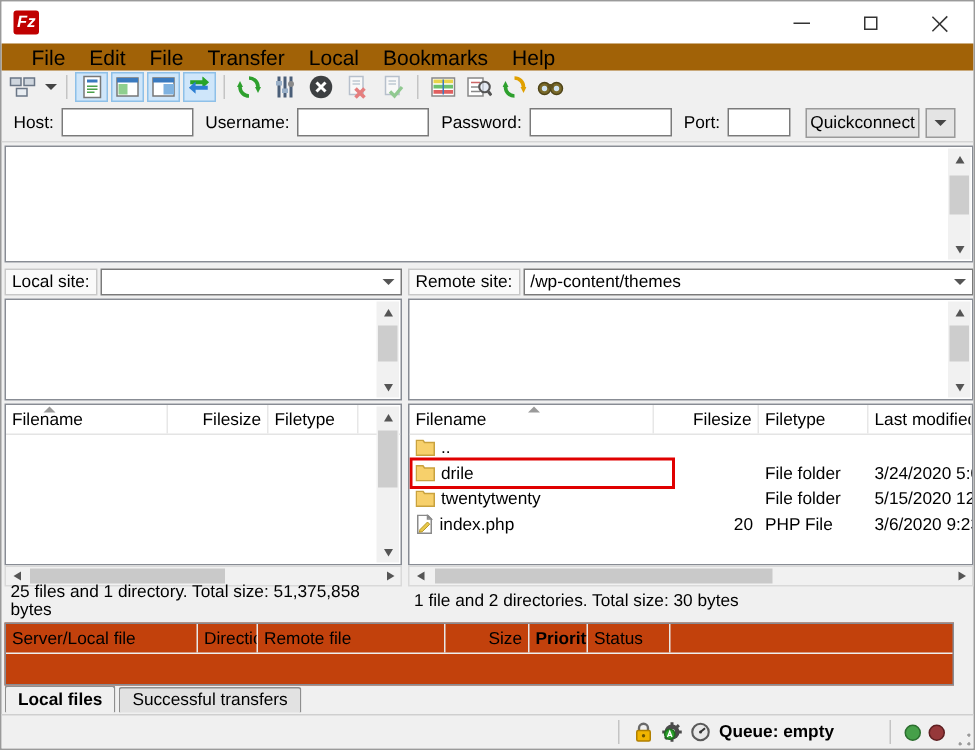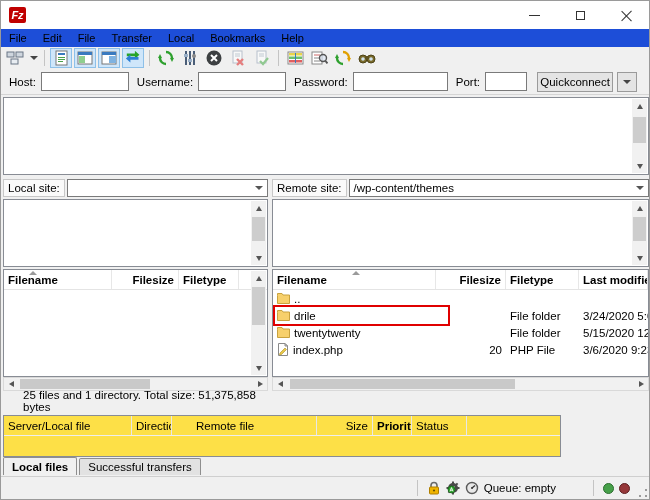--- a/index.html
+++ b/index.html
@@ -12,21 +12,21 @@
   .fzlogo { margin-left:8px; width:17px; height:16px; background:#c00000; color:#fff; font-weight:bold; font-style:italic; font-size:11px; display:flex; align-items:center; justify-content:center; border-radius:2px; }
   .wincontrols { margin-left:auto; display:flex; height:100%; }
   .winbtn { width:46px; height:100%; display:flex; align-items:center; justify-content:center; }
   .glyph-min { width:11px; height:1px; background:#333; }
   .glyph-max { width:9px; height:9px; border:1px solid #333; }
   .glyph-close { position:relative; width:11px; height:11px; }
   .glyph-close:before,.glyph-close:after { content:""; position:absolute; left:5px; top:-1px; width:1.4px; height:14px; background:#333; }
   .glyph-close:before { transform:rotate(45deg); } .glyph-close:after { transform:rotate(-45deg); }
 
   
-  .menubar { position:absolute; left:0; top:28px; width:100%; height:18px; background:#1d4ed8; display:flex; align-items:center; font-size:11px; }
+  .menubar { position:absolute; left:0; top:28px; width:100%; height:18px; background:#a16207; display:flex; align-items:center; font-size:14px;padding-left:12px; }
   .menuitem { padding:0 8px; height:100%; display:flex; align-items:center; }
 
   
   .toolbar { position:absolute; left:2px; top:46px; width:646px; height:22px; display:flex; align-items:center; }
   .tbtn { width:22px; height:20px; display:flex; align-items:center; justify-content:center; margin:0 1px; border:1px solid transparent; }
   .tbtn.toggled { background:#cfe6fa; border-color:#8ec0e8; }
   .tsep { width:1px; height:16px; background:#c4c4c4; margin:0 4px; }
   .tdrop { width:13px; height:20px; display:flex; align-items:center; justify-content:center; }
   .tri-down { width:0; height:0; border-left:4px solid transparent; border-right:4px solid transparent; border-top:4px solid #444; }
   .dim { opacity:.55; }
@@ -48,21 +48,21 @@
   .sitelabel { height:18px; background:#fafafa; border:1px solid #c8c8c8; display:flex; align-items:center; padding:0 4px; font-size:11.5px; white-space:nowrap; }
   .sitecombo { flex:1; height:18px; background:#fff; border:1px solid #7a7a7a; margin-left:2px; display:flex; align-items:center; padding-left:4px; font-size:11.5px; overflow:hidden; white-space:nowrap; position:relative; }
   .combo-chev { position:absolute; right:4px; top:6px; width:0; height:0; border-left:4px solid transparent; border-right:4px solid transparent; border-top:4px solid #555; }
 
   .tree-l { left:2px; top:198px; width:265px; height:68px; }
   .tree-r { left:271px; top:198px; width:377px; height:68px; }
 
   .list-l { left:2px; top:268px; width:265px; height:108px; overflow:hidden; }
   .list-r { left:271px; top:268px; width:377px; height:108px; overflow:hidden; }
 
-  .lheader { display:flex; height:20px; border-bottom:1px solid #e4e4e4; align-items:flex-end; font-size:11.5px; position:relative;font-weight:bold; }
+  .lheader { display:flex; height:20px; border-bottom:1px solid #e4e4e4; align-items:flex-end; font-size:11.5px; position:relative; }
   .hcell { height:100%; display:flex; align-items:center; padding:0 4px; border-right:1px solid #e7e7e7; overflow:hidden; white-space:nowrap; }
   .hcell.right { justify-content:flex-end; }
   .sortcaret { position:absolute; top:1px; width:0; height:0; border-left:4px solid transparent; border-right:4px solid transparent; border-bottom:4px solid #9a9a9a; }
 
   .lrow { display:flex; height:17px; align-items:center; font-size:11.5px; }
   .cell { height:100%; display:flex; align-items:center; padding:0 4px; overflow:hidden; white-space:nowrap; }
   .cell.right { justify-content:flex-end; }
   .fname { gap:4px; }
 
   
@@ -81,35 +81,35 @@
   .tri-l-s { width:0;height:0;border-top:3.5px solid transparent;border-bottom:3.5px solid transparent;border-right:5px solid #555; }
   .tri-r-s { width:0;height:0;border-top:3.5px solid transparent;border-bottom:3.5px solid transparent;border-left:5px solid #555; }
   .vthumb { position:absolute; left:1px; width:13px; background:#cdcdcd; }
 
   .hscroll { position:absolute; top:376px; height:14px; background:#f1f1f1; border:1px solid #d9d9d9; }
   .hs-l { left:2px; width:265px; } .hs-r { left:271px; width:377px; }
   .hscroll .arr { position:absolute; top:0; width:14px; height:12px; display:flex; align-items:center; justify-content:center; }
   .hscroll .left { left:0; } .hscroll .right { right:0; }
   .hthumb { position:absolute; top:1px; height:10px; background:#c9c9c9; }
 
-  .liststatus { position:absolute; top:390px; height:19px; display:flex; align-items:center; font-size:11.5px; padding-left:4px;margin-left:16px; }
+  .liststatus { position:absolute; top:390px; height:19px; display:flex; align-items:center; font-size:11.5px; padding-left:4px; }
   .ls-l { left:2px; width:265px; } .ls-r { left:271px; width:377px; }
 
   
-  .queue { position:absolute; left:2px; top:414px; width:558px; height:42px; background:#fde047; border:1px solid #888c94; }
+  .queue { position:absolute; left:2px; top:414px; width:633px; height:42px; background:#c2410c; border:1px solid #888c94; }
   .qheader { display:flex; height:20px; align-items:center; font-size:11.5px; border-bottom:1px solid #eee; }
-  .qc1{width:128px;} .qc2{width:40px;} .qc3{width:125px;margin-left:20px;} .qc4{width:56px;} .qc5{width:39px;font-weight:bold;} .qc6{width:55px;} .qc7{flex:1; border-right:none;}
+  .qc1{width:128px;} .qc2{width:40px;} .qc3{width:125px;} .qc4{width:56px;} .qc5{width:39px;font-weight:bold;} .qc6{width:55px;} .qc7{flex:1; border-right:none;}
 
   .tabs { position:absolute; left:2px; top:456px; height:18px; display:flex; align-items:flex-end; }
   .tab { height:17px; display:flex; align-items:center; padding:0 8px; border:1px solid #8e8e8e; border-bottom:none; background:#e2e2e2; margin-right:2px; font-size:11.5px; border-radius:2px 2px 0 0; }
   .tab.active { background:#f0f0f0; font-weight:bold; height:18px; }
 
   
   .statusbar { position:absolute; left:0; bottom:0; width:100%; height:23px; background:#f0f0f0; border-top:1px solid #cfcfcf; display:flex; align-items:center; }
-  .sb-right { margin-left:auto; display:flex; align-items:center; gap:5px; padding-right:4px; }
+  .sb-right { margin-left:auto; display:flex; align-items:center; gap:5px; padding-right:4px;font-weight:bold; }
   .sb-sep { width:1px; height:16px; background:#c4c4c4; margin:0 4px; }
   .sb-text { font-size:11.5px; margin-right:28px; }
   .dot { width:11px; height:11px; border-radius:50%; }
   .dot-green { background:#46a049; border:1px solid #2c6e2f; }
   .dot-red { background:#96383a; border:1px solid #5e1f21; }
   .grip { position:absolute; right:2px; bottom:2px; width:8px; height:8px;
           background:
             radial-gradient(circle at 7px 1px,#9a9a9a 1px,transparent 1.2px),
             radial-gradient(circle at 7px 7px,#9a9a9a 1px,transparent 1.2px),
             radial-gradient(circle at 1px 7px,#9a9a9a 1px,transparent 1.2px); }
@@ -431,20 +431,21 @@
     <div class="arr left">
         <div class="tri-l-s"></div>
       </div>
     <div class="hthumb" style="left:17px; width:225px;"></div>
     <div class="arr right">
         <div class="tri-r-s"></div>
       </div>
   </div>
 
   <div class="liststatus ls-l">25 files and 1 directory. Total size: 51,375,858 bytes</div>
+  <div class="liststatus ls-r">1 file and 2 directories. Total size: 30 bytes</div>
 
   <div class="queue">
     <div class="qheader">
       <div class="hcell qc1">Server/Local file</div>
       <div class="hcell qc2">Direction</div>
       <div class="hcell qc3">Remote file</div>
       <div class="hcell qc4 right">Size</div>
       <div class="hcell qc5">Priority</div>
       <div class="hcell qc6">Status</div>
       <div class="hcell qc7"></div>

